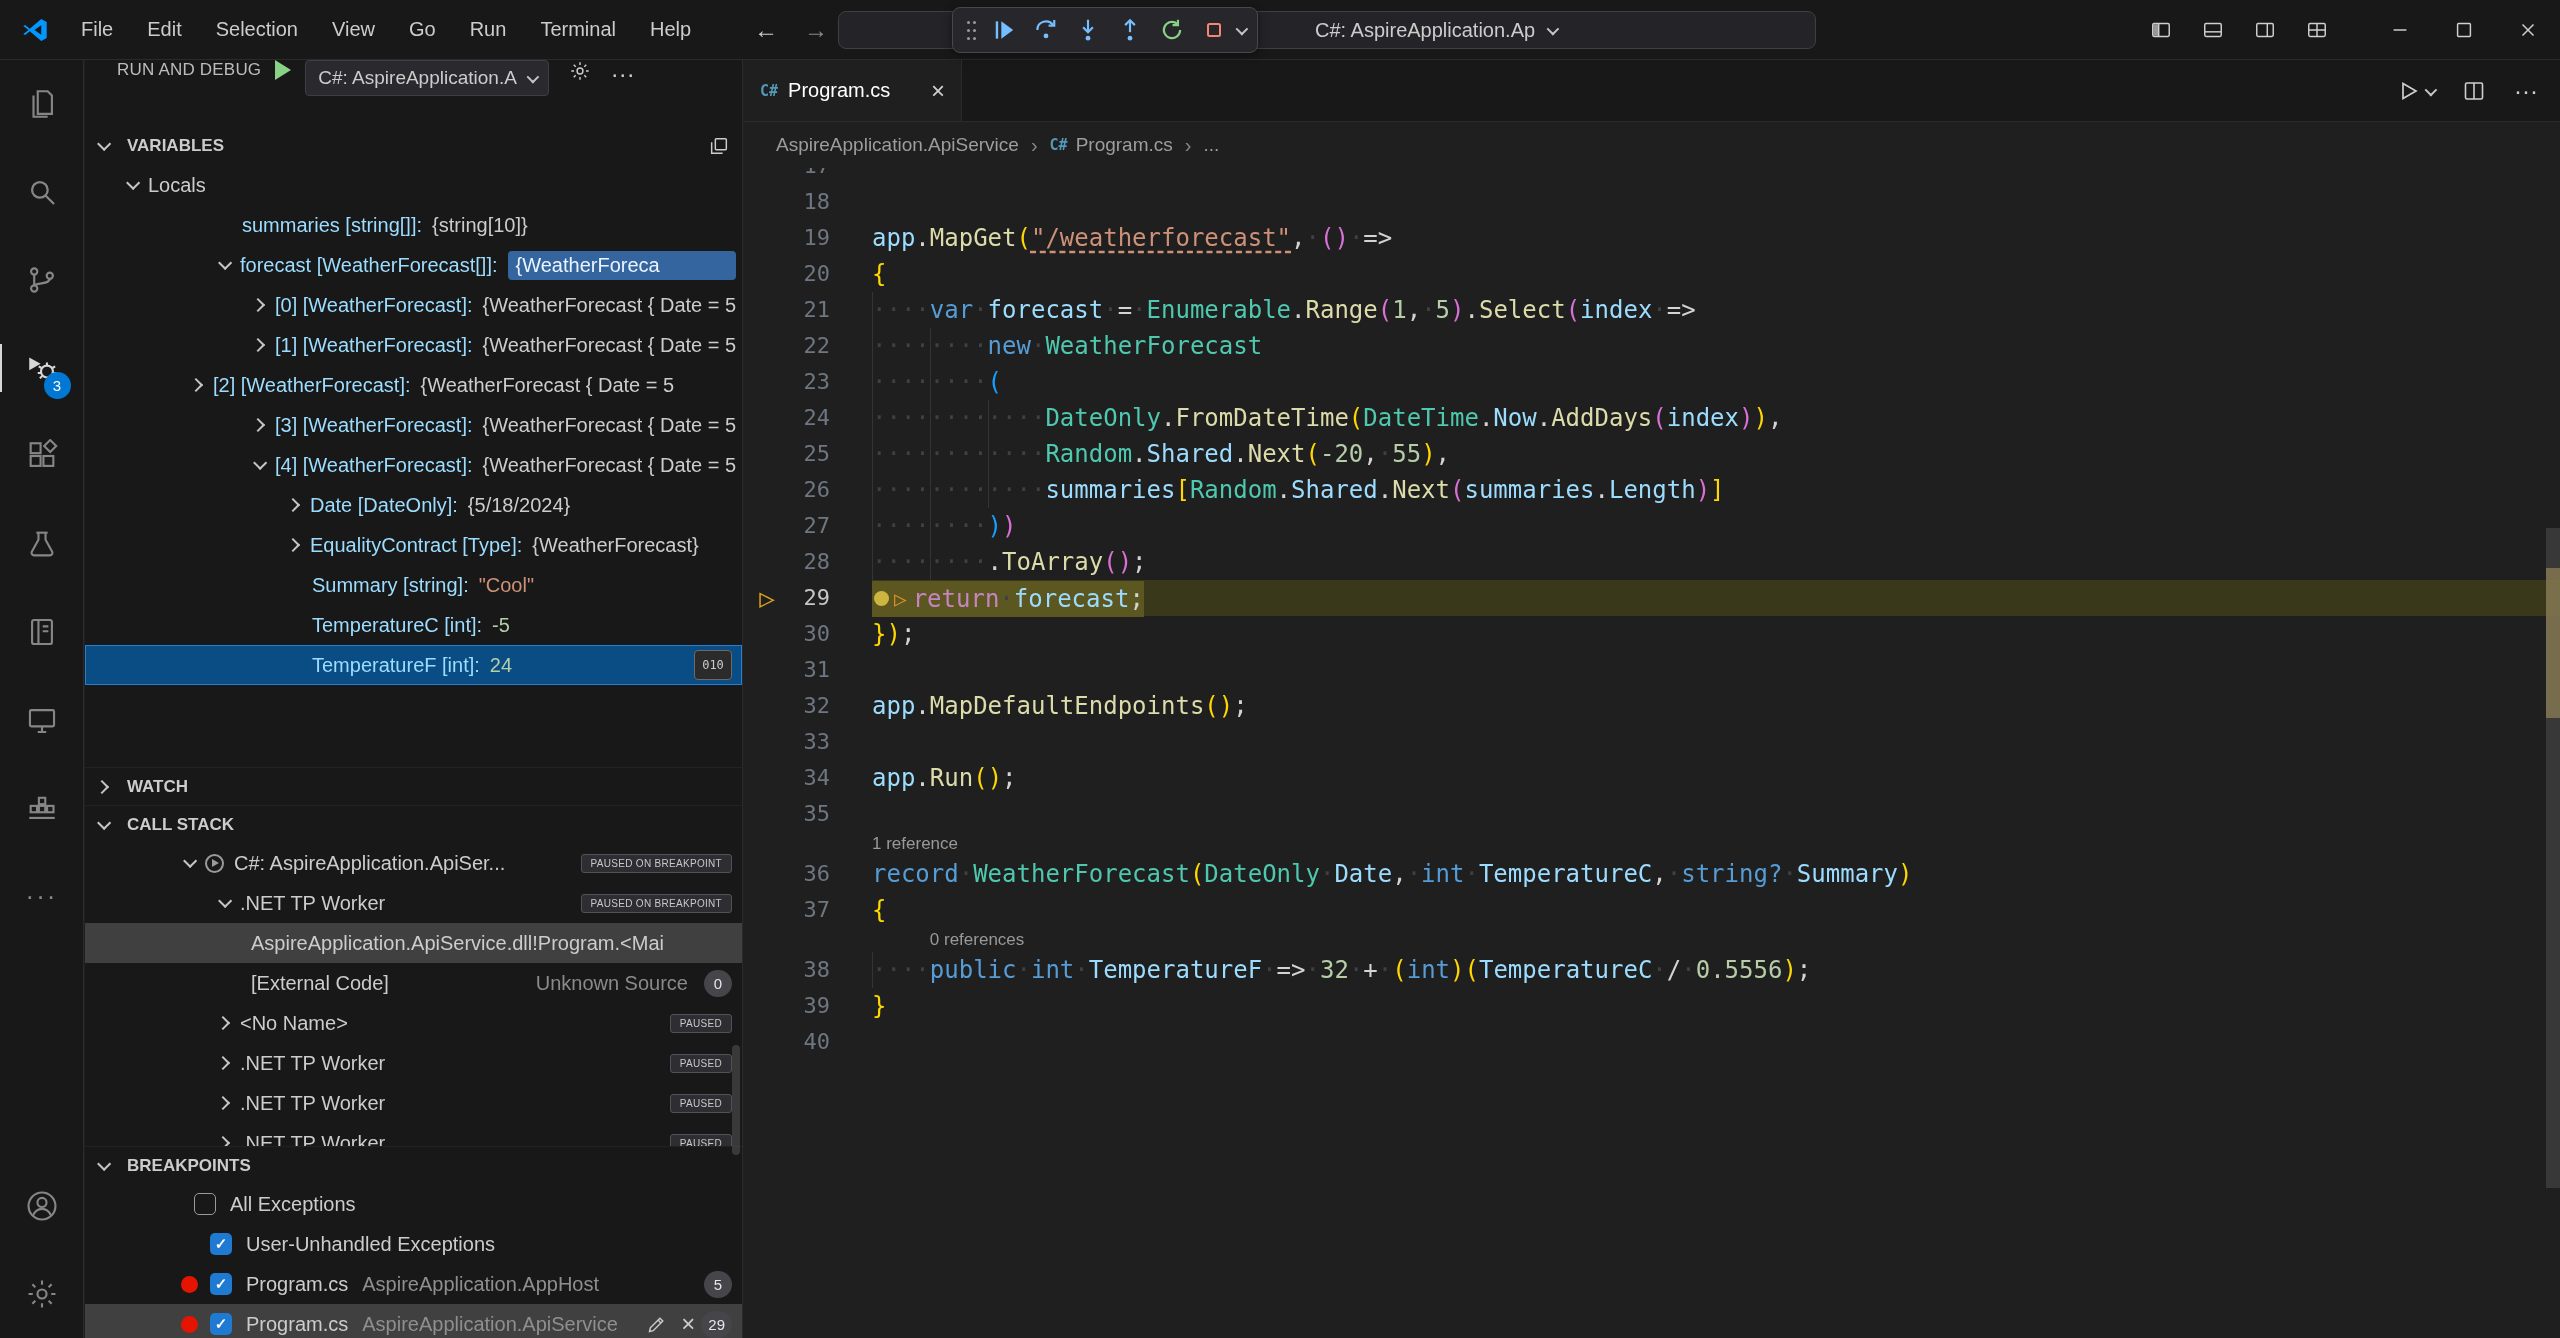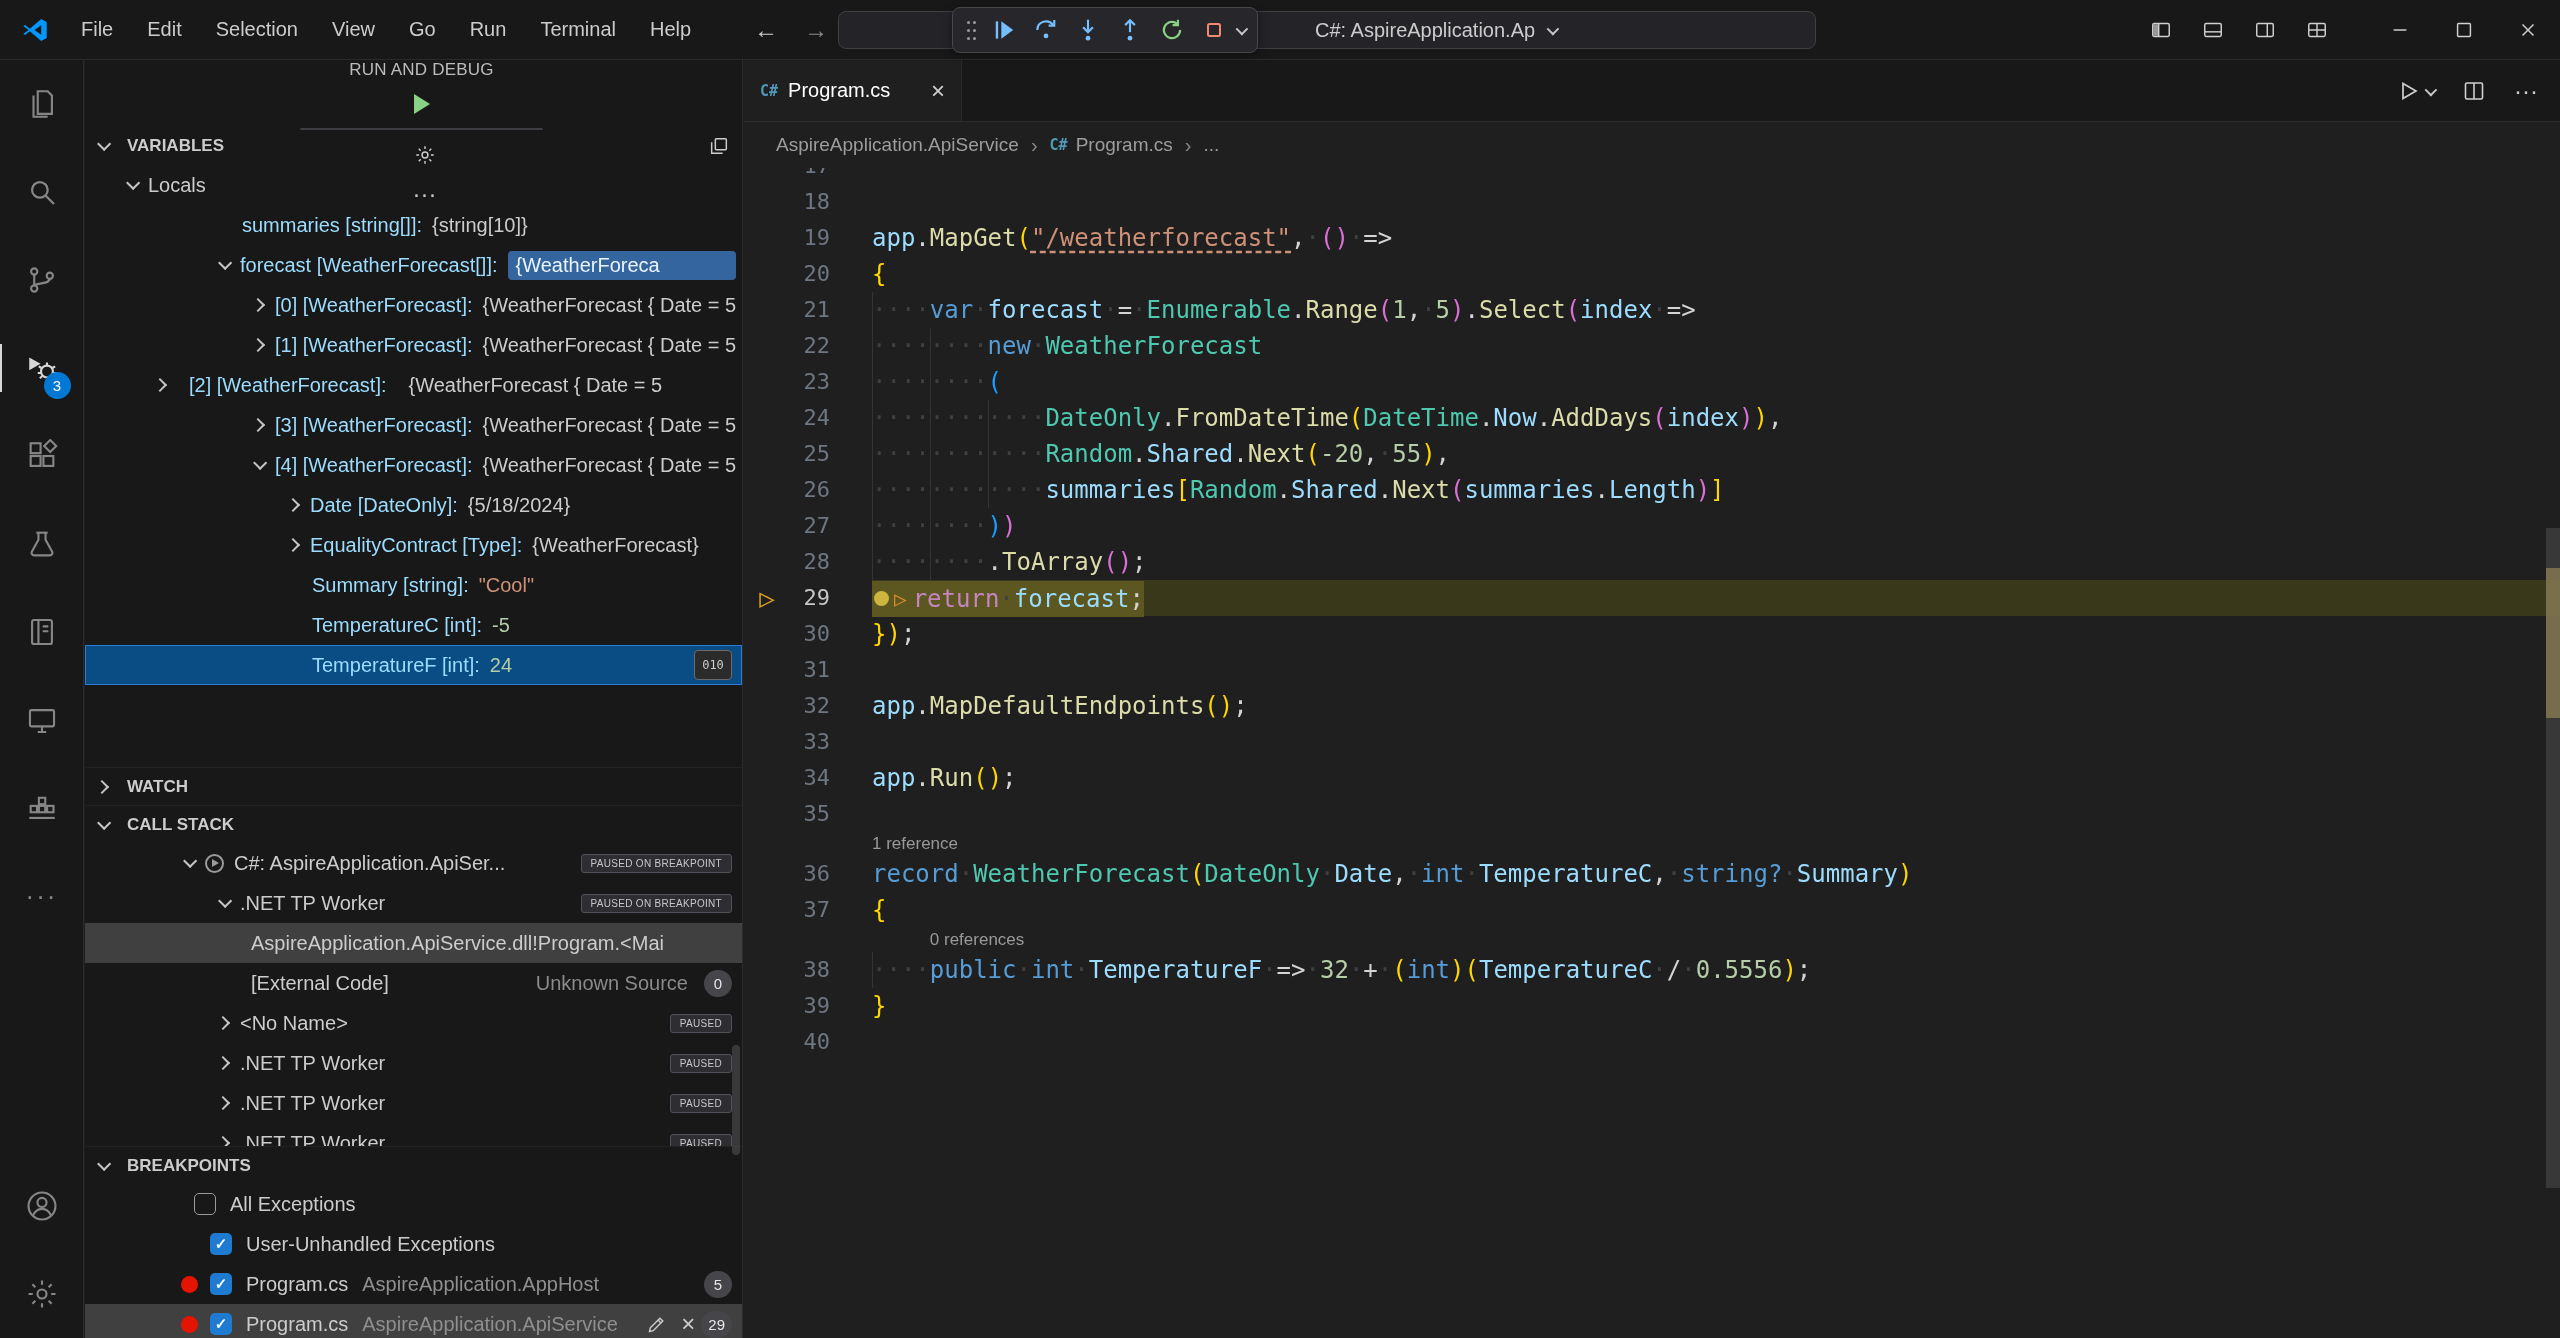--- a/index.html
+++ b/index.html
@@ -29,21 +29,21 @@
   .activitybar { position:absolute; left:0; top:60px; bottom:0; width:84px; background:#181818; border-right:1px solid #2b2b2b; display:flex; flex-direction:column; align-items:center; z-index:20; }
   .ab-icon { width:84px; height:88px; display:flex; align-items:center; justify-content:center; position:relative; color:#868686; }
   .ab-icon.active { color:#d7d7d7; }
   .ab-icon.active::before { content:""; position:absolute; left:0; top:20px; bottom:20px; width:2px; background:#d7d7d7; }
   .ab-badge { position:absolute; right:13px; bottom:13px; min-width:27px; height:27px; border-radius:14px; background:#0078d4; color:#fff; font-size:15px; display:flex; align-items:center; justify-content:center; padding:0 4px; }
   .ab-bottom { margin-top:auto; }
   .dots { font-size:26px; letter-spacing:2px; color:inherit; }
 
   
   .sidebar { position:absolute; left:85px; top:60px; bottom:0; width:658px; background:#181818; border-right:1px solid #2b2b2b; font-size:20px; overflow:hidden; z-index:10; }
-  .sb-header { height:67px; display:flex; align-items:center; padding:0 16px 0 32px; gap:14px;flex-direction:column; }
+  .sb-header { height:67px; display:flex; align-items:flex-start; padding:0 16px 0 32px; gap:14px; }
   .sb-title { font-size:17px; color:#bcbcbc; white-space:nowrap; letter-spacing:.2px; }
   .start-btn { width:0; height:0; border-left:16px solid #89d185; border-top:10px solid transparent; border-bottom:10px solid transparent; flex:none; }
   .launch-select { display:flex; align-items:center; gap:10px; background:#2a2a2e; border:1px solid #3e3e42; border-radius:4px; height:36px; padding:0 12px; font-size:19px; color:#cccccc; max-width:300px; white-space:nowrap; overflow:hidden; }
   .hdr-icn { color:#cccccc; margin-left:6px; }
   .sec-h { height:38px; display:flex; align-items:center; padding:0 12px 0 10px; gap:8px; font-weight:bold; font-size:17px; color:#cccccc; border-top:1px solid #222222; }
   .sec-h .spacer { flex:1; }
   .rows-vars { height:602px; overflow:hidden; }
   .rows-cs   { height:303px; overflow:hidden; position:relative; }
   .rows-bp   { overflow:hidden; }
   .row { height:40px; display:flex; align-items:center; white-space:nowrap; overflow:hidden; position:relative; font-size:20px; }
@@ -356,21 +356,21 @@
         <div class="row" style="padding-left: 166px;">
           <span class="tw closed"></span>
           <span class="vn">[0] [WeatherForecast]:</span>
           <span class="vv">{WeatherForecast { Date = 5</span>
         </div>
         <div class="row" style="padding-left: 166px;">
           <span class="tw closed"></span>
           <span class="vn">[1] [WeatherForecast]:</span>
           <span class="vv">{WeatherForecast { Date = 5</span>
         </div>
-        <div class="row" style="padding-left: 68px; gap: 12px;">
+        <div class="row" style="padding-left: 104px;">
           <span class="tw closed"></span>
           <span class="vn">[2] [WeatherForecast]:</span>
           <span class="vv">{WeatherForecast { Date = 5</span>
         </div>
         <div class="row" style="padding-left: 166px;">
           <span class="tw closed"></span>
           <span class="vn">[3] [WeatherForecast]:</span>
           <span class="vv">{WeatherForecast { Date = 5</span>
         </div>
         <div class="row" style="padding-left: 166px;">

